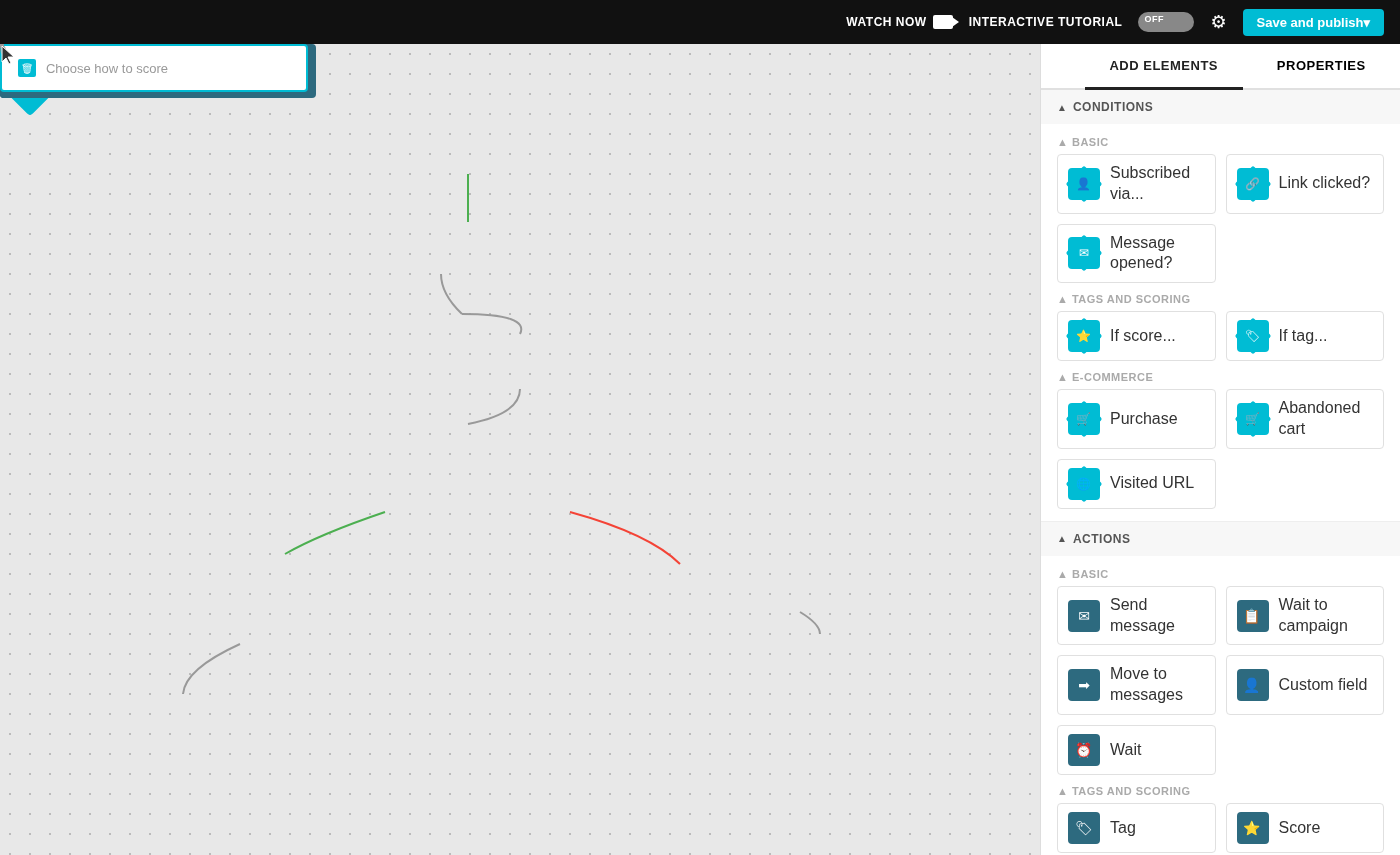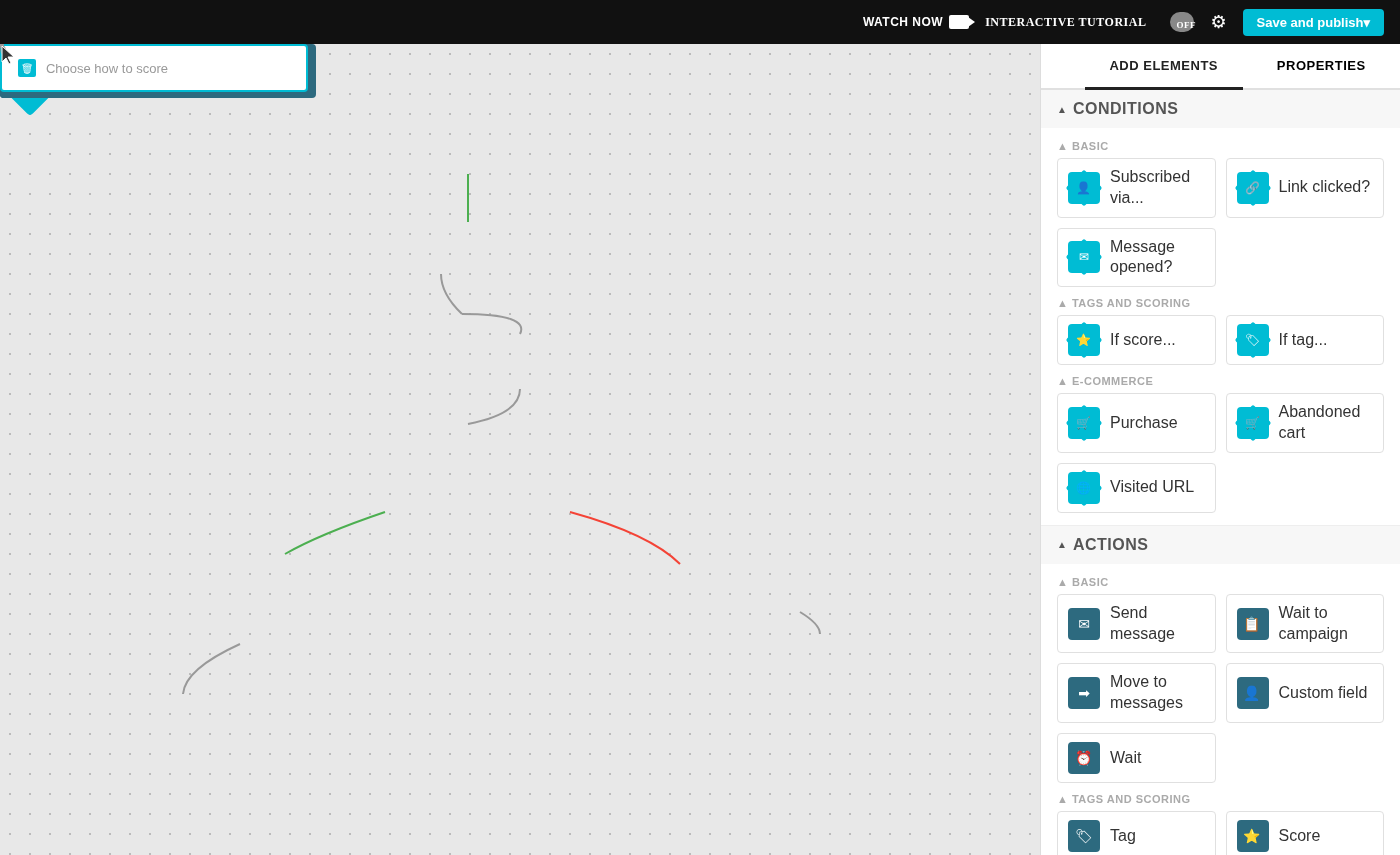--- a/index.html
+++ b/index.html
@@ -45,30 +45,29 @@
       border-top: 5px solid transparent;
       border-bottom: 5px solid transparent;
     }
     .topbar-tutorial {
       color: #fff;
       font-size: 12px;
       font-weight: 600;
       letter-spacing: 0.5px;
       display: flex;
       align-items: center;
-      gap: 24px;
-      font-family: Liberation Serif, serif;
+      gap: 16px;
     }
     .toggle {
       background: #555;
       border-radius: 10px;
-      width: 24px;
+      width: 56px;
       height: 20px;
       display: flex;
-      align-items: flex-end;
+      align-items: flex-start;
       padding: 2px;
       cursor: pointer;
     }
     .toggle.off { background: #888; }
     .toggle-label {
       color: #fff;
       font-size: 9px;
       font-weight: 700;
       margin-left: 4px;
     }
@@ -218,21 +217,21 @@
       display: flex;
       align-items: center;
       gap: 6px;
       cursor: pointer;
     }
     .section-header .arrow {
       font-size: 10px;
       color: #555;
     }
     .section-title {
-      font-size: 16px;
+      font-size: 12px;
       font-weight: 700;
       color: #555;
       letter-spacing: 0.5px;
       text-transform: uppercase;
     }
     .section-body {
       padding: 12px 16px;
     }
 
     

